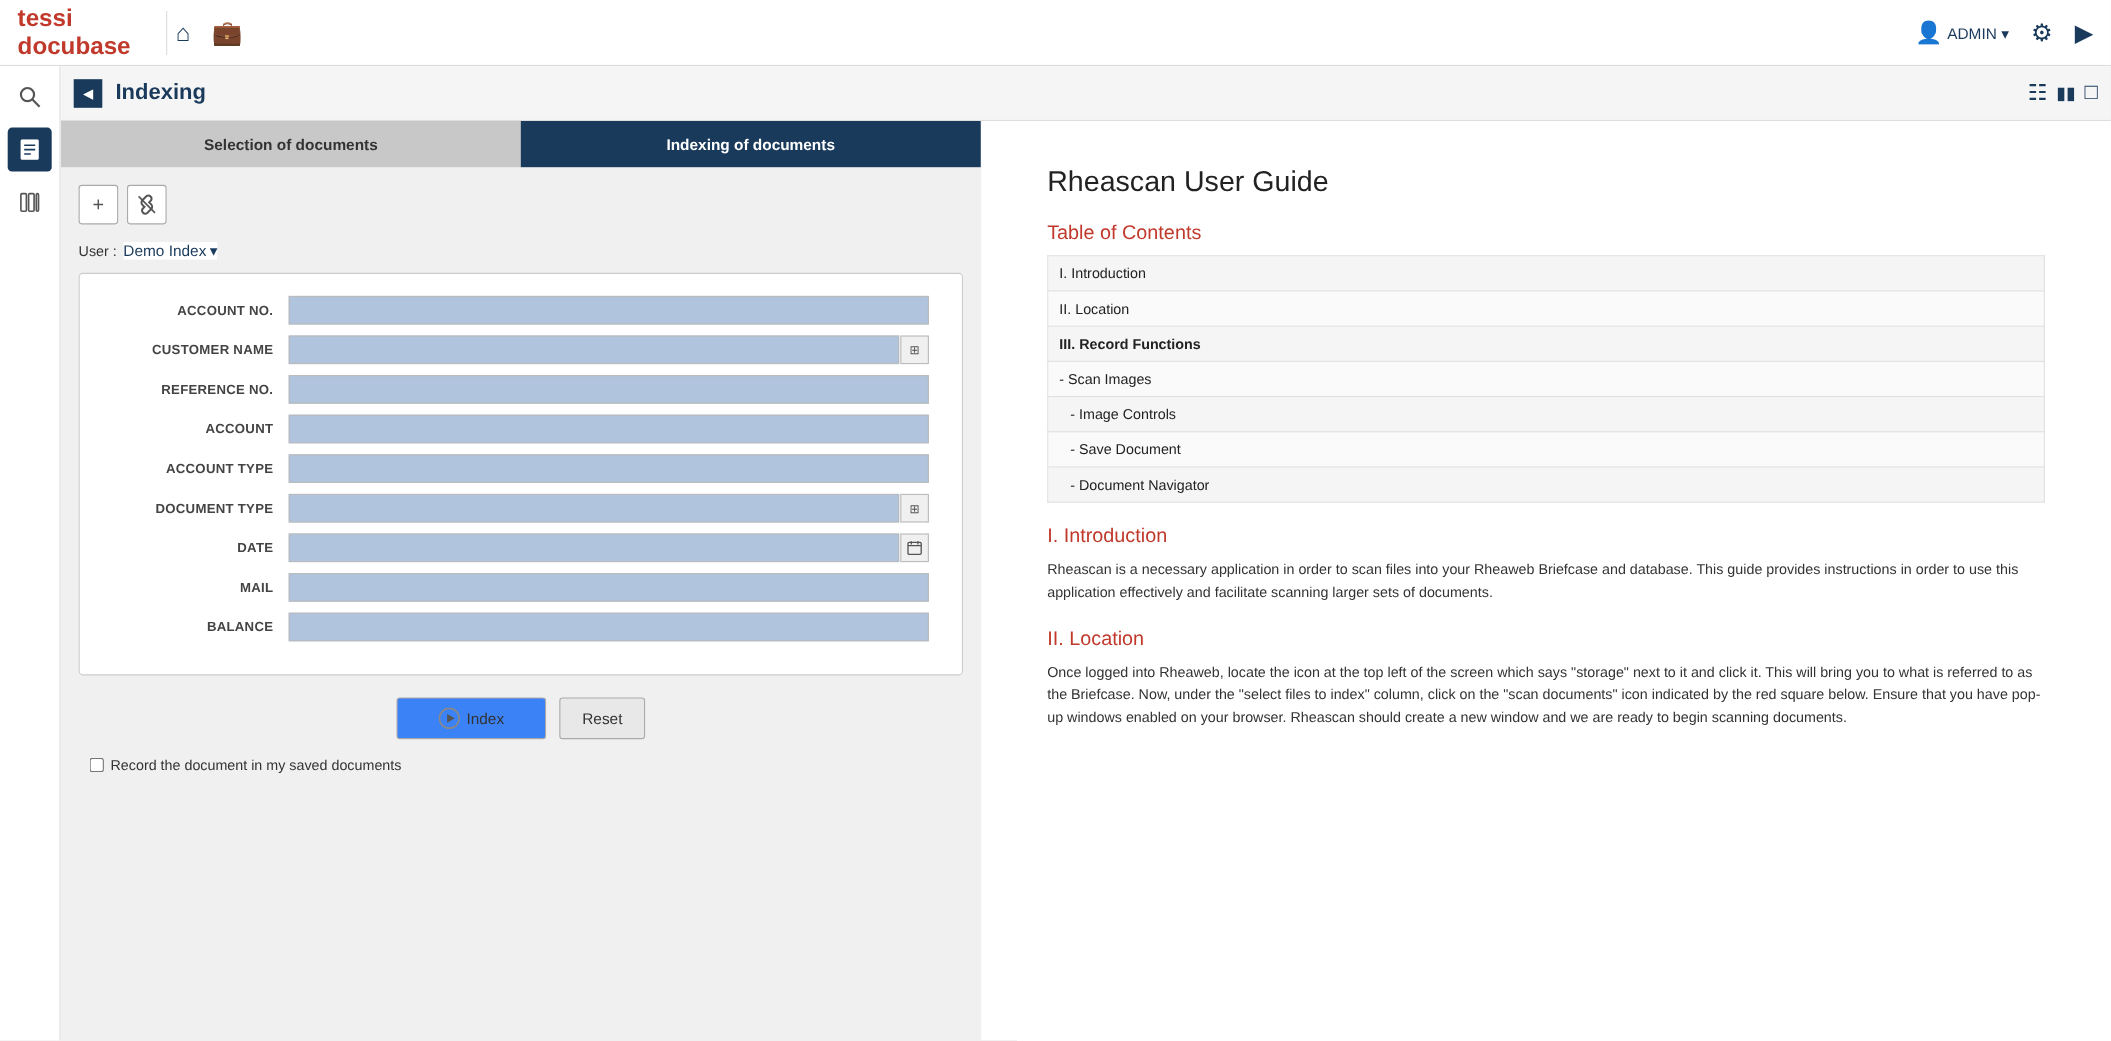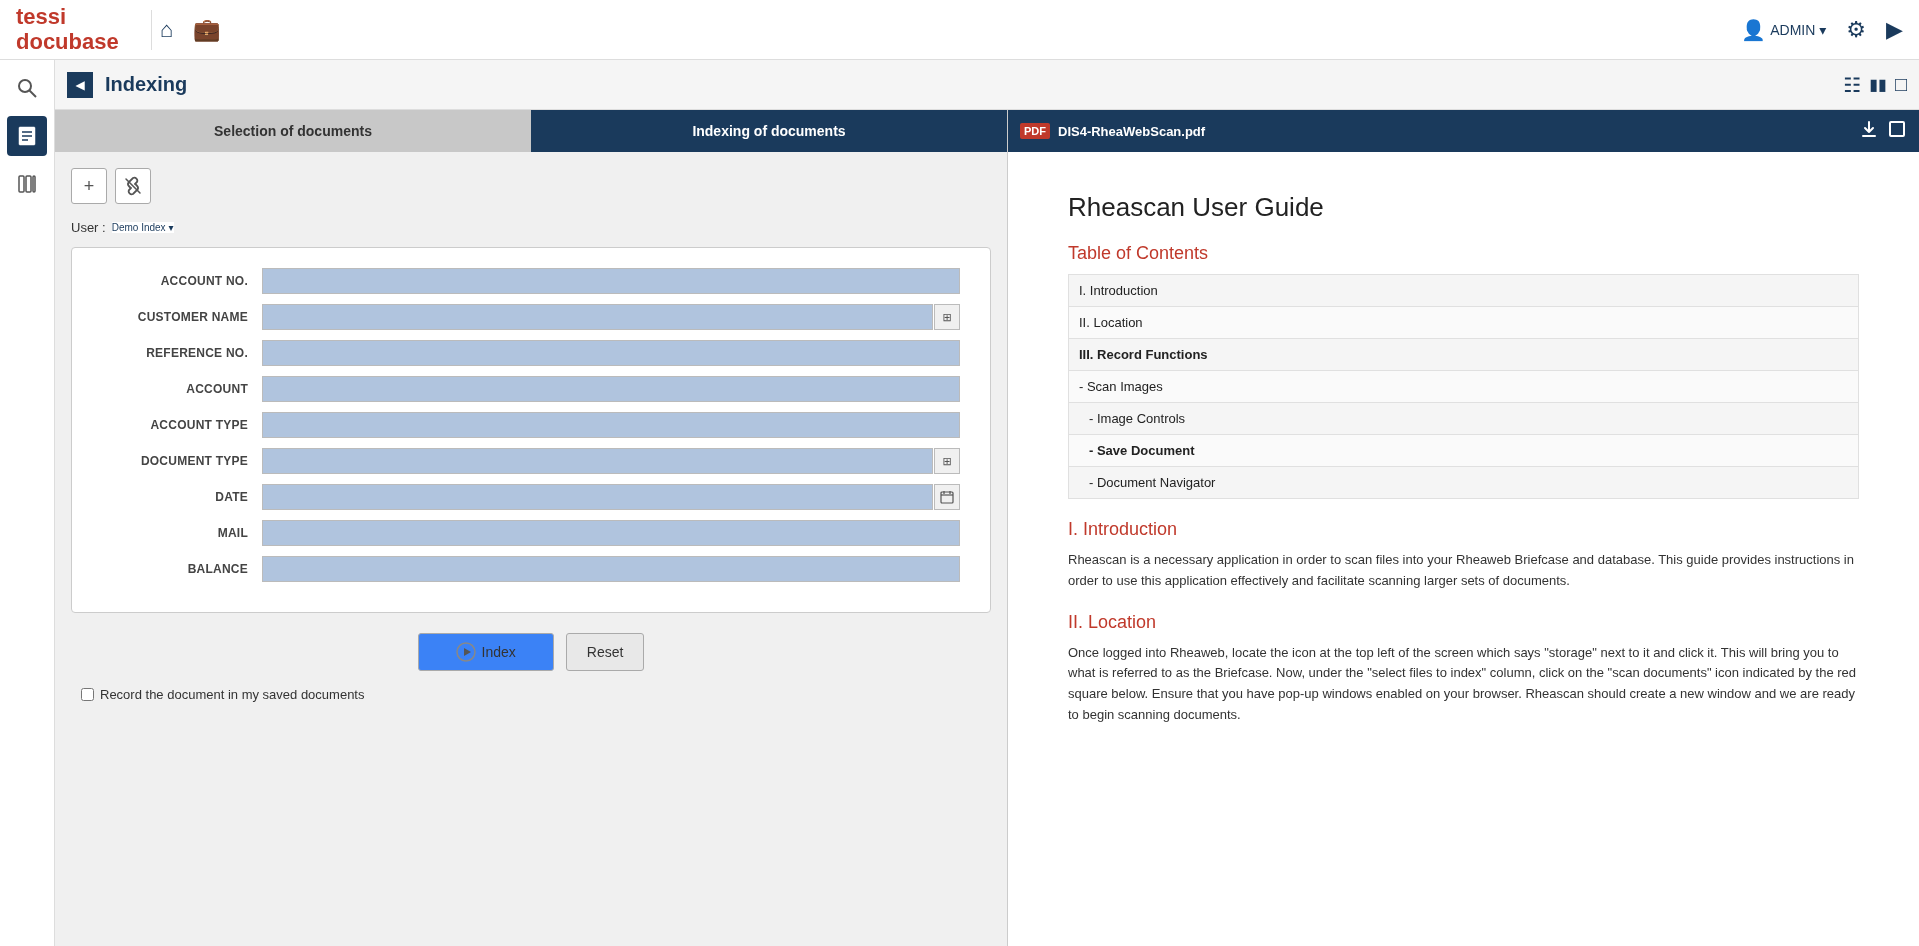--- a/index.html
+++ b/index.html
@@ -139,21 +139,21 @@
 
     
     .panels {
       display: flex;
       flex: 1;
       overflow: hidden;
     }
 
     
     .left-panel {
-      width: 952px;
+      width: 836px;
       display: flex;
       flex-direction: column;
       background: #f0f0f0;
       overflow-y: auto;
       justify-content: center;
     }
 
     
     .step-tabs {
       display: flex;
@@ -217,21 +217,21 @@
       align-items: center;
       gap: 6px;
       margin-bottom: 12px;
       font-size: 13px;
     }
     .forms-label label { color: #333; font-weight: normal; }
     .forms-select {
       background: #fff;
       border: none;
       color: #1a3a5c;
-      font-size: 10px;
+      font-size: 14px;
       cursor: pointer;
       display: flex;
       align-items: center;
       gap: 3px;
     }
 
     
     .index-form {
       background: #fff;
       border: 1px solid #ccc;
@@ -591,37 +591,20 @@
 
           <div class="checkbox-row">
             <input type="checkbox" style="">
             <span>Record the document in my saved documents</span>
           </div>
         </div>
       </div>
 
       <div class="right-panel">
 
-        <div class="pdf-header">
-          <span class="pdf-icon" style="font-size:11px; font-weight:bold; background:#c0392b; color:#fff; padding:2px 4px; border-radius:2px;">PDF</span>
-          <span class="pdf-filename">DIS4-RheaWebScan.pdf</span>
-          <div class="pdf-actions">
-            <button class="pdf-action-btn">
-              <svg width="20" height="20" viewBox="0 0 20 20" fill="none">
-                <path d="M10 3v10M6 9l4 4 4-4" stroke="#fff" stroke-width="2" stroke-linecap="round" stroke-linejoin="round"></path>
-                <line x1="4" y1="17" x2="16" y2="17" stroke="#fff" stroke-width="2" stroke-linecap="round"></line>
-              </svg>
-            </button>
-            <button class="pdf-action-btn">
-              <svg width="20" height="20" viewBox="0 0 20 20" fill="none">
-                <rect x="3" y="3" width="14" height="14" rx="1" stroke="#fff" stroke-width="2"></rect>
-              </svg>
-            </button>
-          </div>
-        </div>
 
         <div class="pdf-content">
           <h1>Rheascan User Guide</h1>
           <div class="toc-title">Table of Contents</div>
           <table class="toc-table">
             <tbody>
                 <tr>
               <td>I. Introduction</td>
             </tr>
             <tr>
@@ -630,21 +613,21 @@
             <tr>
               <td><strong>III. Record Functions</strong></td>
             </tr>
             <tr>
               <td style="">- Scan Images</td>
             </tr>
             <tr>
               <td style="padding-left:20px;">- Image Controls</td>
             </tr>
             <tr>
-              <td style="padding-left:20px;font-weight:bold;">- Save Document</td>
+              <td style="padding-left:20px;">- Save Document</td>
             </tr>
             <tr>
               <td style="padding-left:20px;">- Document Navigator</td>
             </tr>
           </tbody>
             </table>
 
           <div class="section-title">I. Introduction</div>
           <p class="section-text">Rheascan is a necessary application in order to scan files into your Rheaweb Briefcase and database. This guide provides instructions in order to use this application effectively and facilitate scanning larger sets of documents.</p>
 

